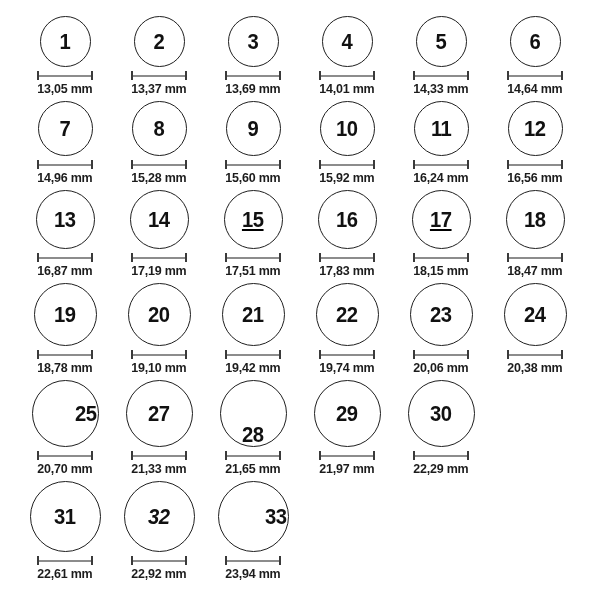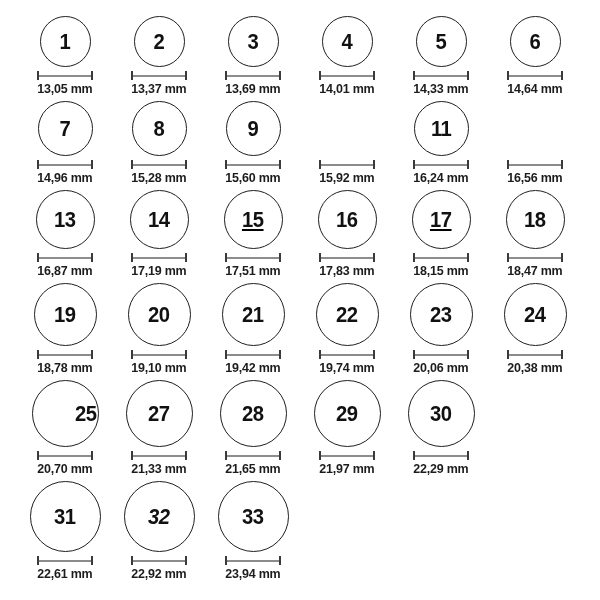--- a/index.html
+++ b/index.html
@@ -177,39 +177,45 @@
       <span class="num">9</span>
     </div>
     <div class="measure">
       <span class="tick"></span>
       <span class="bar"></span>
       <span class="tick"></span>
     </div>
     <div class="label">15,60 mm</div>
   </div>
       <div class="cell">
+    <div class="circle" style="width: 55px; height: 55px;">
+      <span class="num">10</span>
+    </div>
     <div class="measure">
       <span class="tick"></span>
       <span class="bar"></span>
       <span class="tick"></span>
     </div>
     <div class="label">15,92 mm</div>
   </div>
       <div class="cell">
     <div class="circle" style="width: 55px; height: 55px;">
       <span class="num">11</span>
     </div>
     <div class="measure">
       <span class="tick"></span>
       <span class="bar"></span>
       <span class="tick"></span>
     </div>
     <div class="label">16,24 mm</div>
   </div>
       <div class="cell">
+    <div class="circle" style="width: 55px; height: 55px;">
+      <span class="num">12</span>
+    </div>
     <div class="measure">
       <span class="tick"></span>
       <span class="bar"></span>
       <span class="tick"></span>
     </div>
     <div class="label">16,56 mm</div>
   </div>
     </div>
     <div class="row">
       <div class="cell">
@@ -364,21 +370,21 @@
       <span class="num">27</span>
     </div>
     <div class="measure">
       <span class="tick"></span>
       <span class="bar"></span>
       <span class="tick"></span>
     </div>
     <div class="label">21,33 mm</div>
   </div>
       <div class="cell">
-    <div class="circle" style="width: 67px; height: 67px;">
+    <div class="circle" style="width: 67px; height: 67px; align-items: flex-end;">
       <span class="num">28</span>
     </div>
     <div class="measure">
       <span class="tick"></span>
       <span class="bar"></span>
       <span class="tick"></span>
     </div>
     <div class="label">21,65 mm</div>
   </div>
       <div class="cell">
@@ -421,21 +427,21 @@
       <span class="num">32</span>
     </div>
     <div class="measure">
       <span class="tick"></span>
       <span class="bar"></span>
       <span class="tick"></span>
     </div>
     <div class="label">22,92 mm</div>
   </div>
       <div class="cell">
-    <div class="circle" style="width: 71px; height: 71px;">
+    <div class="circle" style="width: 71px; height: 71px; justify-content: flex-end;">
       <span class="num">33</span>
     </div>
     <div class="measure">
       <span class="tick"></span>
       <span class="bar"></span>
       <span class="tick"></span>
     </div>
     <div class="label">23,94 mm</div>
   </div>
     </div>

